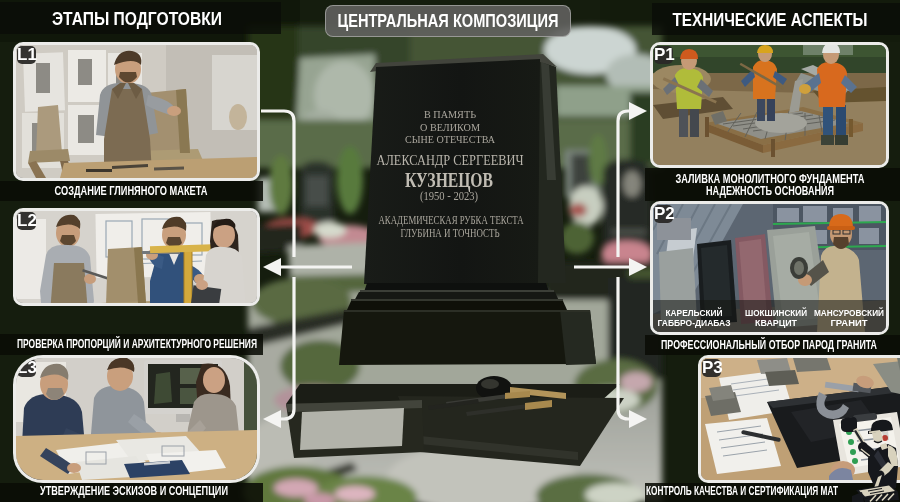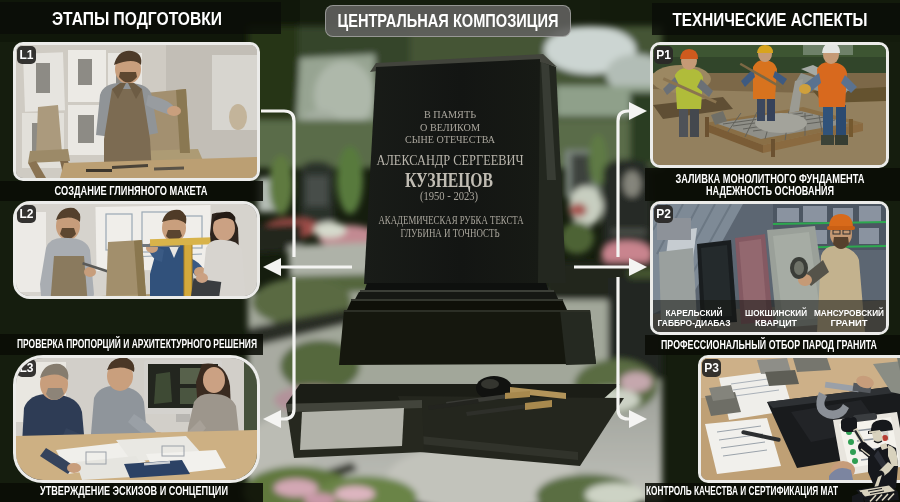--- a/index.html
+++ b/index.html
@@ -1,19 +1,19 @@
 <!DOCTYPE html>
 <html><head>
 <meta charset="utf-8">
 <style>
 html,body{margin:0;padding:0;}
 body{width:900px;height:502px;overflow:hidden;position:relative;background:#141c0e;font-family:"Liberation Sans",sans-serif;}
 .abs{position:absolute;}
 .panel{position:absolute;border:3px solid #ececea;border-radius:10px;overflow:hidden;box-sizing:border-box;background:#888;}
-.badge{position:absolute;left:1px;top:1px;width:19px;height:18px;background:rgba(42,41,39,.95);border-radius:5px;color:#fff;font-weight:bold;font-size:12px;text-align:center;line-height:18px;z-index:9;}
+.badge{position:absolute;left:1px;top:1px;width:19px;height:18px;background:rgba(42,41,39,.95);border-radius:5px;color:#fff;font-weight:bold;font-size:17px;text-align:center;line-height:18px;z-index:9;}
 </style>
 </head>
 <body>
 
 <svg class="abs" style="left:0;top:0" width="900" height="502" viewBox="0 0 900 502">
  <defs>
   <filter id="b3" x="-25%" y="-25%" width="150%" height="150%">
         <feGaussianBlur stdDeviation="3"></feGaussianBlur>
       </filter>
   <linearGradient id="gravelg" x1="0" y1="0" x2="0" y2="1">
@@ -317,21 +317,21 @@
 
  <polygon points="48,118 241,112 241,133 44,133" fill="#bb9f73"></polygon>
 
  <rect x="96" y="120" width="36" height="3" fill="#4a4338" transform="rotate(-3 114 121)"></rect>
  <rect x="138" y="122" width="30" height="3" fill="#5a5348" transform="rotate(-2 153 123)"></rect>
  <rect x="70" y="124" width="26" height="3" fill="#3c362c"></rect>
 </svg>
 <div class="badge">L1</div>
 </div>
 
-<div class="panel" style="left:13px;top:201px;width:247px;height:98px;border-radius:17px;">
+<div class="panel" style="left:13px;top:208px;width:247px;height:98px;">
 <svg width="241" height="127" viewBox="0 0 241 127">
 
  <rect x="0" y="0" width="241" height="127" fill="#d6d3cd"></rect>
 
  <rect x="0" y="8" width="30" height="80" fill="#eceae6"></rect>
 
  <rect x="80" y="2" width="115" height="64" fill="#f0eeea" transform="rotate(-1 137 34)"></rect>
  <g stroke="#9aa8b4" stroke-width="1.2" fill="none">
   <rect x="90" y="10" width="26" height="36"></rect>
         <rect x="126" y="8" width="30" height="40"></rect>

